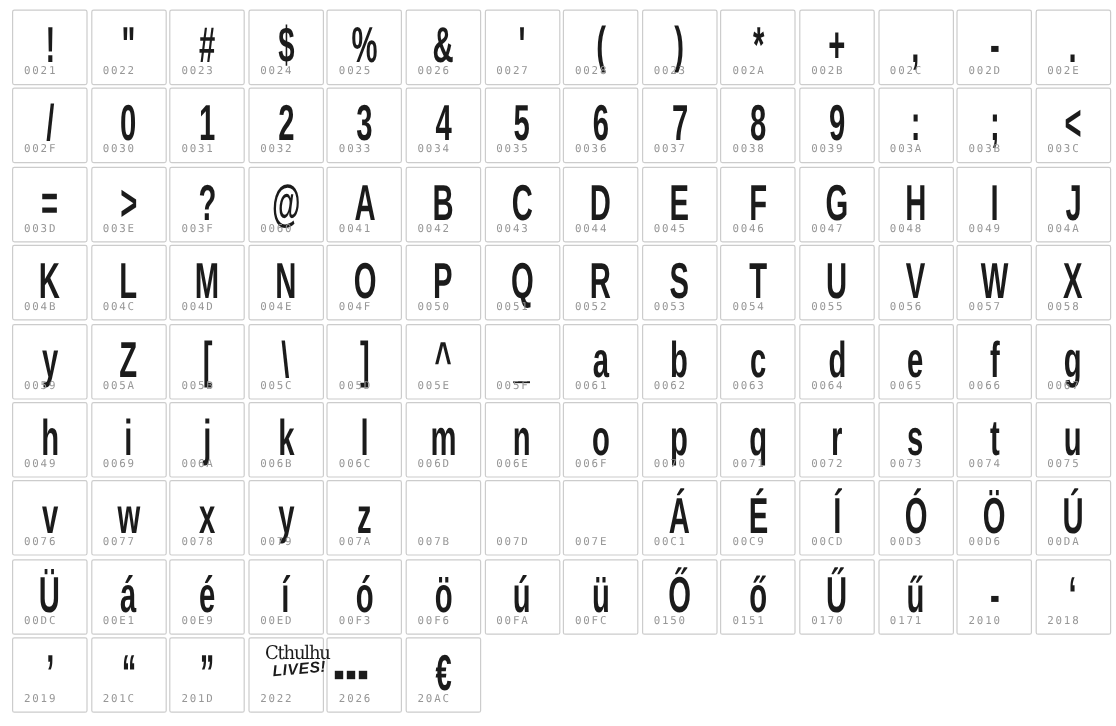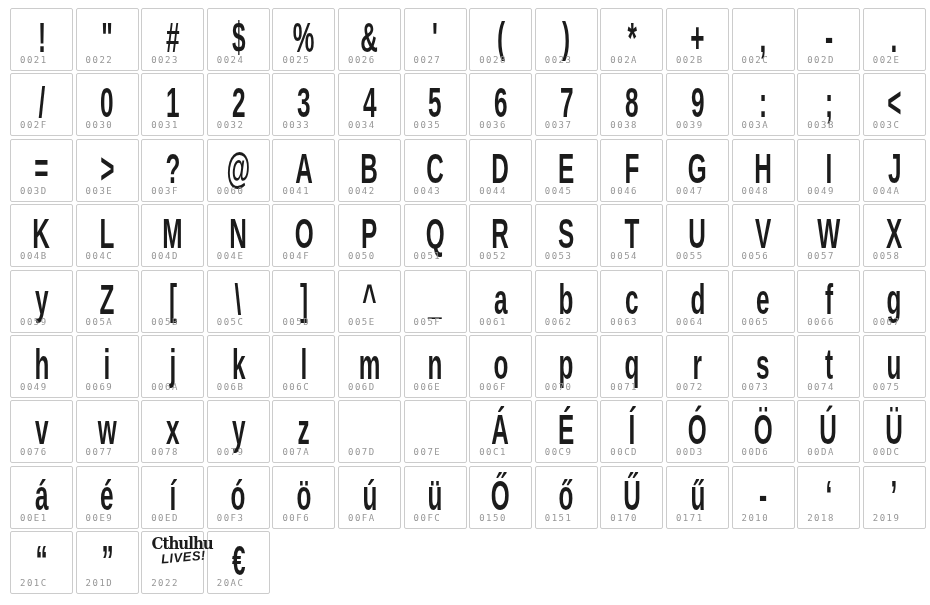--- a/index.html
+++ b/index.html
@@ -40,21 +40,21 @@
     font-family:"DejaVu Sans Mono",monospace;
     font-size:9px;line-height:1;
     letter-spacing:1.5px;
     color:var(--code,#979797);
   }
   
   .divider-svg{position:absolute;left:8px;top:16px;z-index:5;overflow:visible;}
   
   .logo-box{position:absolute;left:3px;top:5px;width:74px;z-index:5;color:var(--glyph,#1b1b1b);}
   .logo-line1{
-    font-family:"DejaVu Serif",serif;font-weight:700;
+    font-family:"DejaVu Serif",serif;font-weight:400;
     font-size:15px;line-height:14px;letter-spacing:-1px;
     text-align:center;transform:scaleY(1.05);
   }
   .logo-line2{
     font-family:"Liberation Sans",sans-serif;font-weight:700;font-style:italic;
     font-size:13px;line-height:12px;letter-spacing:0.5px;
     margin:0 0 0 16px;transform:rotate(-5deg);
   }
   
   .squares-box{position:absolute;left:6px;top:27px;display:flex;gap:3px;}
@@ -592,20 +592,23 @@
       </div>
       <div class="code">0079</div>
     </div>
     <div class="cell">
       <div class="glyph-box">
         <span class="g">z</span>
       </div>
       <div class="code">007A</div>
     </div>
     <div class="cell">
+      <div class="code">007B</div>
+    </div>
+    <div class="cell">
       <div class="code">007D</div>
     </div>
     <div class="cell">
       <div class="code">007E</div>
     </div>
     <div class="cell">
       <div class="glyph-box">
         <span class="g">Á</span>
       </div>
       <div class="code">00C1</div>
@@ -743,18 +746,26 @@
       <div class="code">201D</div>
     </div>
     <div class="cell">
       <div class="logo-box">
         <div class="logo-line1">Cthulhu</div>
         <div class="logo-line2">LIVES!</div>
       </div>
       <div class="code">2022</div>
     </div>
     <div class="cell">
+      <div class="squares-box">
+        <span class="sq"></span>
+        <span class="sq"></span>
+        <span class="sq"></span>
+      </div>
+      <div class="code">2026</div>
+    </div>
+    <div class="cell">
       <div class="glyph-box">
         <span class="g">€</span>
       </div>
       <div class="code">20AC</div>
     </div>
   </div>
 
 </body></html>

